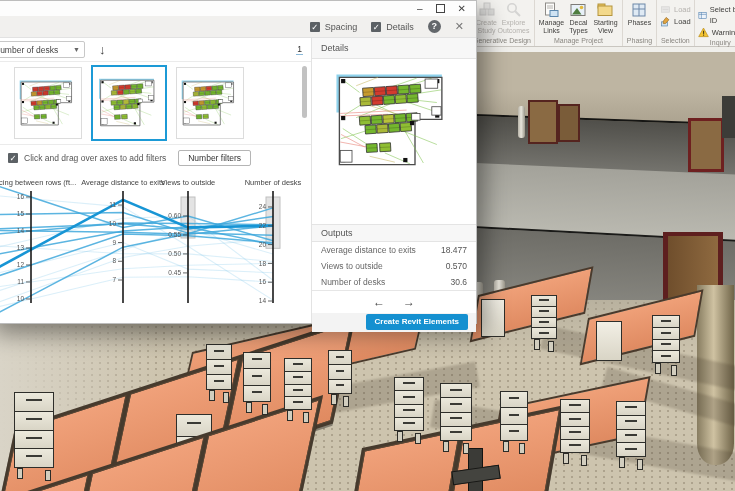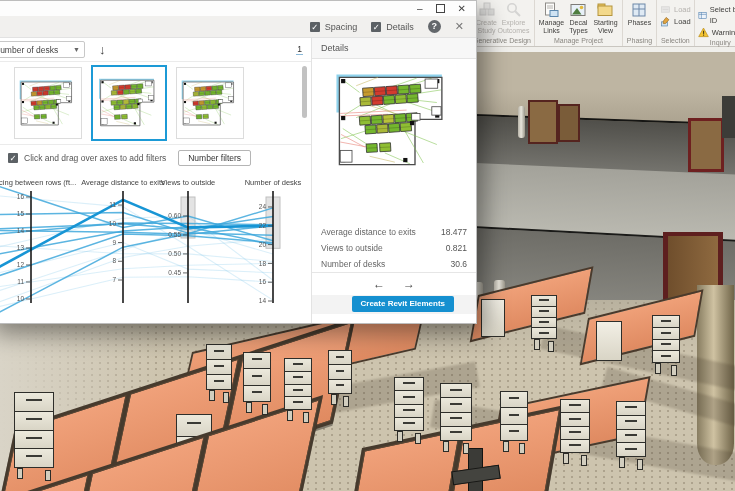--- a/index.html
+++ b/index.html
@@ -100,21 +100,21 @@
   #planCard{height:157px;background:#fff;}
   #planCard svg{display:block;margin:8px auto 0;}
   #outHead{height:18px;background:#f7f7f7;border-top:1px solid #e4e4e4;border-bottom:1px solid #e4e4e4;
     font-size:9px;color:#555;display:flex;align-items:center;padding-left:9px;box-sizing:border-box;}
   .outrow{height:16px;display:flex;align-items:center;font-size:8.5px;color:#666;padding:0 9px;}
   .outrow .oval{margin-left:auto;color:#555;}
   #arrowBar{height:22px;border-top:1px solid #e6e6e6;display:flex;align-items:center;justify-content:center;gap:18px;
     font-size:12px;color:#444;}
   #arrowBar span{cursor:pointer;}
   #btnBar{height:19px;background:#f3f3f3;position:relative;}
-  #createBtn{position:absolute;right:22px;top:1px;height:16px;background:#1590d0;color:#fff;font-size:8px;
+  #createBtn{position:absolute;right:8px;top:1px;height:16px;background:#1590d0;color:#fff;font-size:8px;
     font-weight:bold;border:none;border-radius:2px;padding:0 9px;cursor:pointer;line-height:16px;}
 </style>
 </head>
 <body>
 
 <div id="app">
 
   <div id="scene">
     <div class="abs ceiling"></div>
     <div class="abs band1"></div>
@@ -843,28 +843,29 @@
               <rect x="94" y="64" width="5" height="5" fill="#111"></rect>
               <rect x="12" y="58" width="5" height="5" fill="#111"></rect>
               <rect x="12" y="108" width="5" height="5" fill="#111"></rect>
               <rect x="86" y="108" width="5" height="5" fill="#111"></rect>
               <rect x="112" y="14" width="15" height="11" fill="#fff" stroke="#4b4b4b" stroke-width="1"></rect>
               <rect x="120" y="47" width="11" height="10" fill="#fff" stroke="#4b4b4b" stroke-width="1"></rect>
               <rect x="11" y="99" width="14" height="14" fill="#fff" stroke="#4b4b4b" stroke-width="1"></rect>
               <rect x="96" y="55" width="10" height="8" fill="#fff" stroke="#4b4b4b" stroke-width="1"></rect>
             </svg>
           </div>
+        <div id="outHead">Outputs</div>
         <div id="outRows">
             <div class="outrow">
               <span>Average distance to exits</span>
               <span class="oval">18.477</span>
             </div>
             <div class="outrow">
               <span>Views to outside</span>
-              <span class="oval">0.821</span>
+              <span class="oval">0.570</span>
             </div>
             <div class="outrow">
               <span>Number of desks</span>
               <span class="oval">30.6</span>
             </div>
           </div>
         <div id="arrowBar">
           <span>←</span>
           <span>→</span>
         </div>

